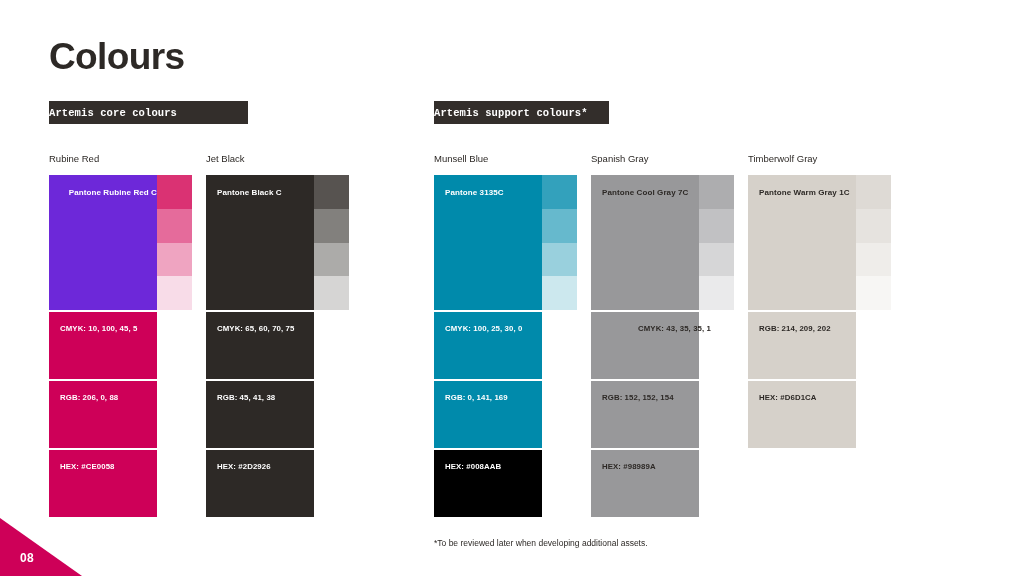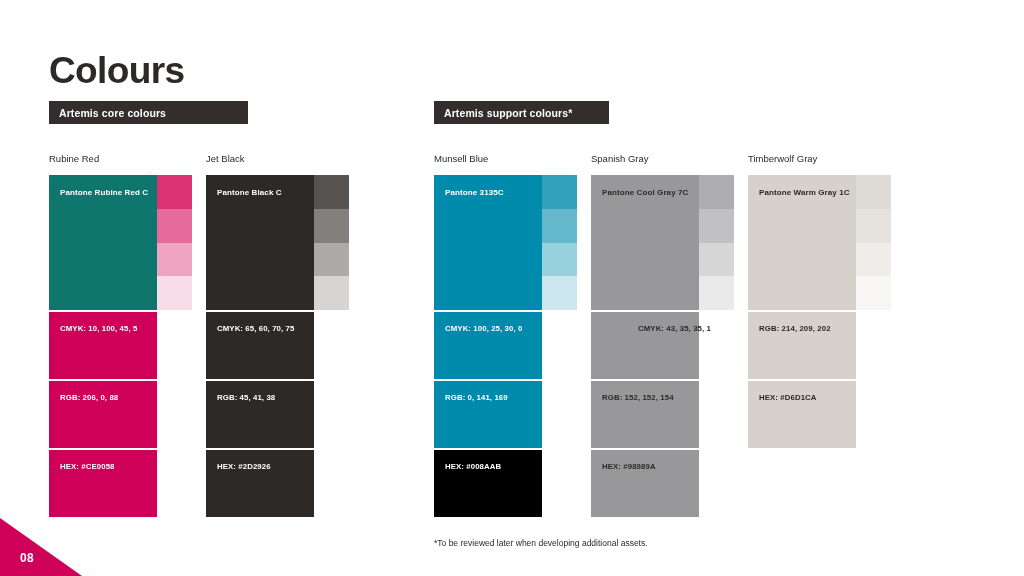--- a/index.html
+++ b/index.html
@@ -20,39 +20,39 @@
   .page {
     position: absolute;
     inset: 0;
     background: #ffffff;
   }
 
   
   .page-title {
     position: absolute;
     left: 49px;
-    top: 50px;
+    top: 36px;
     font-size: 37px;
     line-height: 42px;
     font-weight: bold;
     letter-spacing: -0.6px;
     color: #2d2926;
     white-space: nowrap;
     text-align: right;
   }
 
   
   .section-bar {
     position: absolute;
     height: 23px;
     background: #332e2b;
     display: flex;
     align-items: center;
     box-sizing: border-box;
-    padding-left: 10px;
+    font-family: Liberation Mono, monospace;
   }
   .section-bar-label {
     color: #ffffff;
     font-size: 10.5px;
     font-weight: bold;
     letter-spacing: 0.1px;
     white-space: nowrap;
   }
   #bar-core  { left: 49px;  top: 101px; width: 199px; }
   #bar-support { left: 434px; top: 101px; width: 175px; }
@@ -170,21 +170,21 @@
 
   <div class="section-bar" id="bar-support">
     <span class="section-bar-label">Artemis support colours*</span>
   </div>
 
   <div id="columns-host">
       <div class="col" style="left: 49px;">
         <div class="col-name">Rubine Red</div>
         <div class="swatch-wrap">
           <div class="swatch-top">
-            <div class="swatch-main" style="background: #0f766e;">
+            <div class="swatch-main" style="background: #6d28d9; text-align: right;">
               <div class="pantone-label" style="color: rgb(255, 255, 255);">Pantone Rubine Red C</div>
             </div>
             <div class="tints">
               <div class="tint" style="background: rgb(218, 50, 115);"></div>
               <div class="tint" style="background: rgb(229, 107, 155);"></div>
               <div class="tint" style="background: rgb(239, 164, 193);"></div>
               <div class="tint" style="background: rgb(248, 220, 232);"></div>
             </div>
           </div>
           <div class="values">

